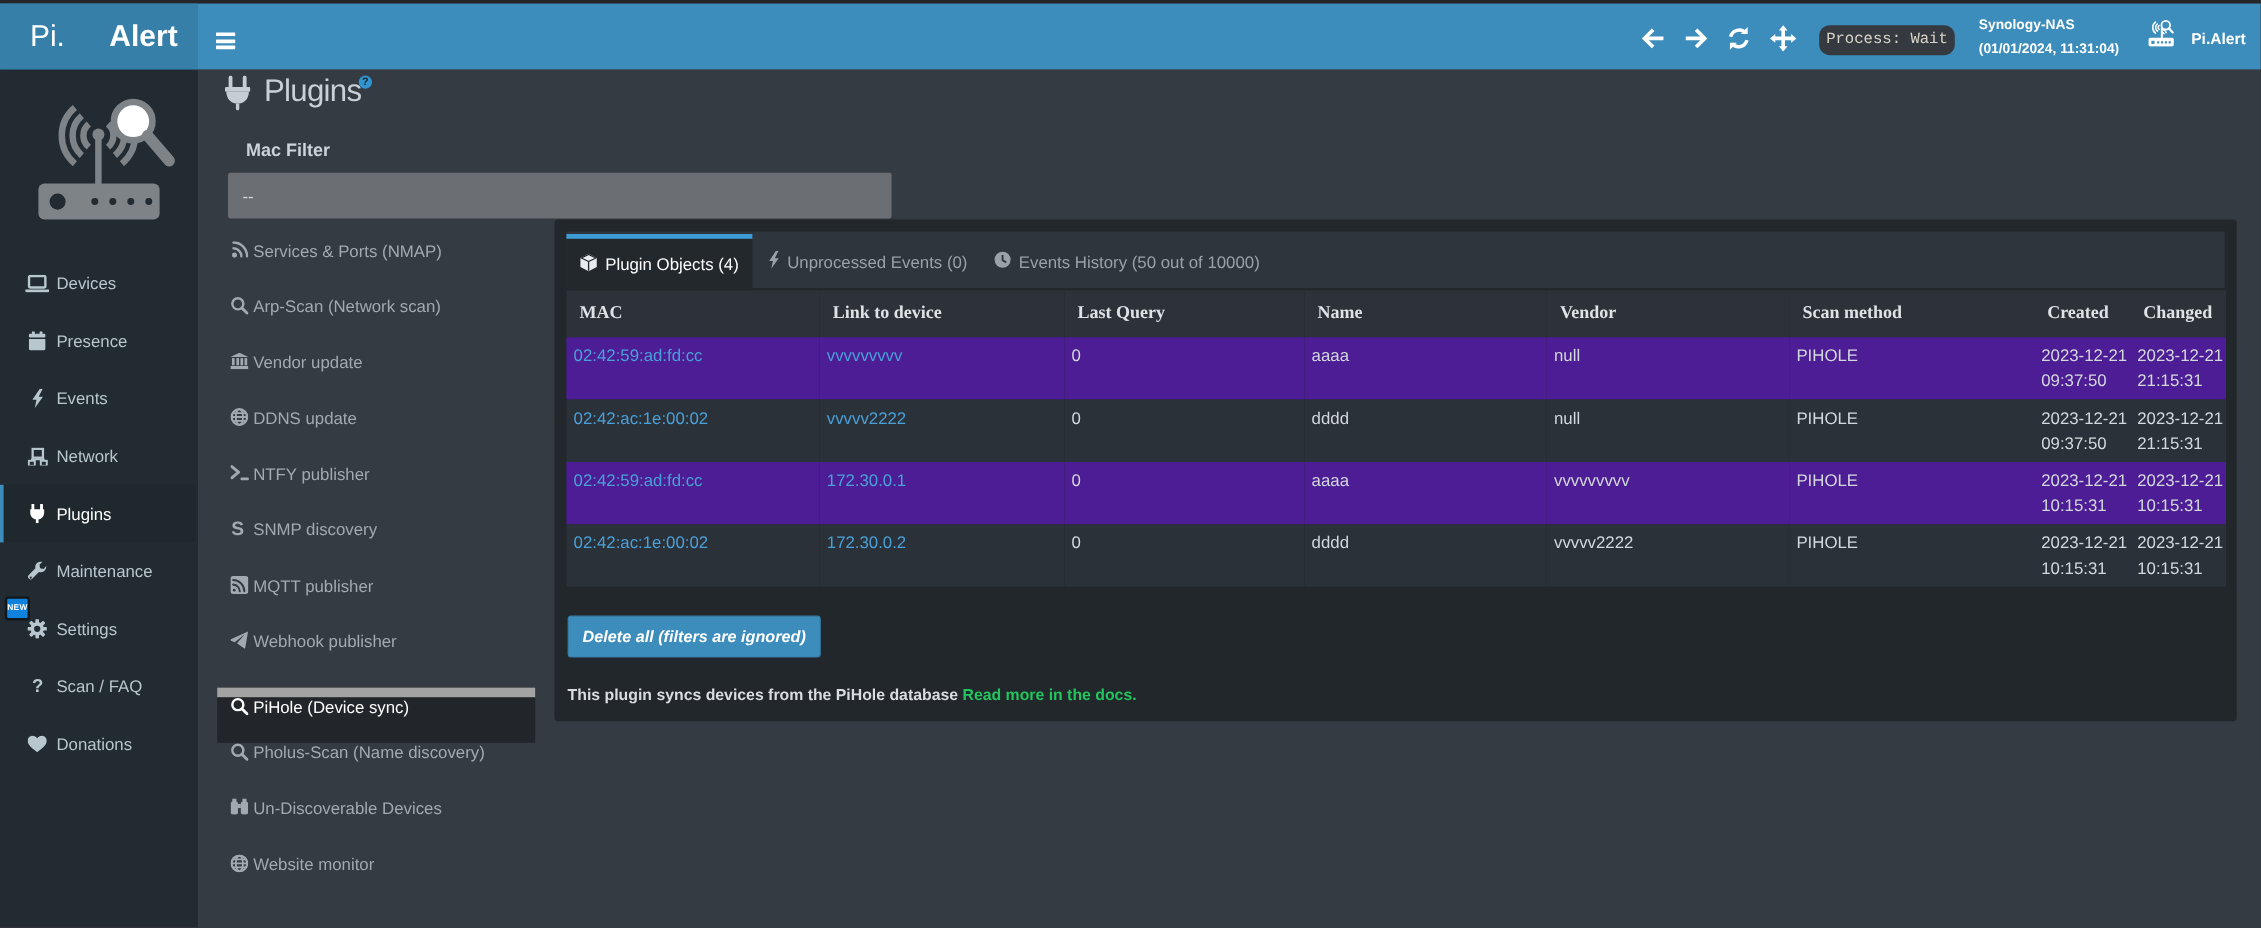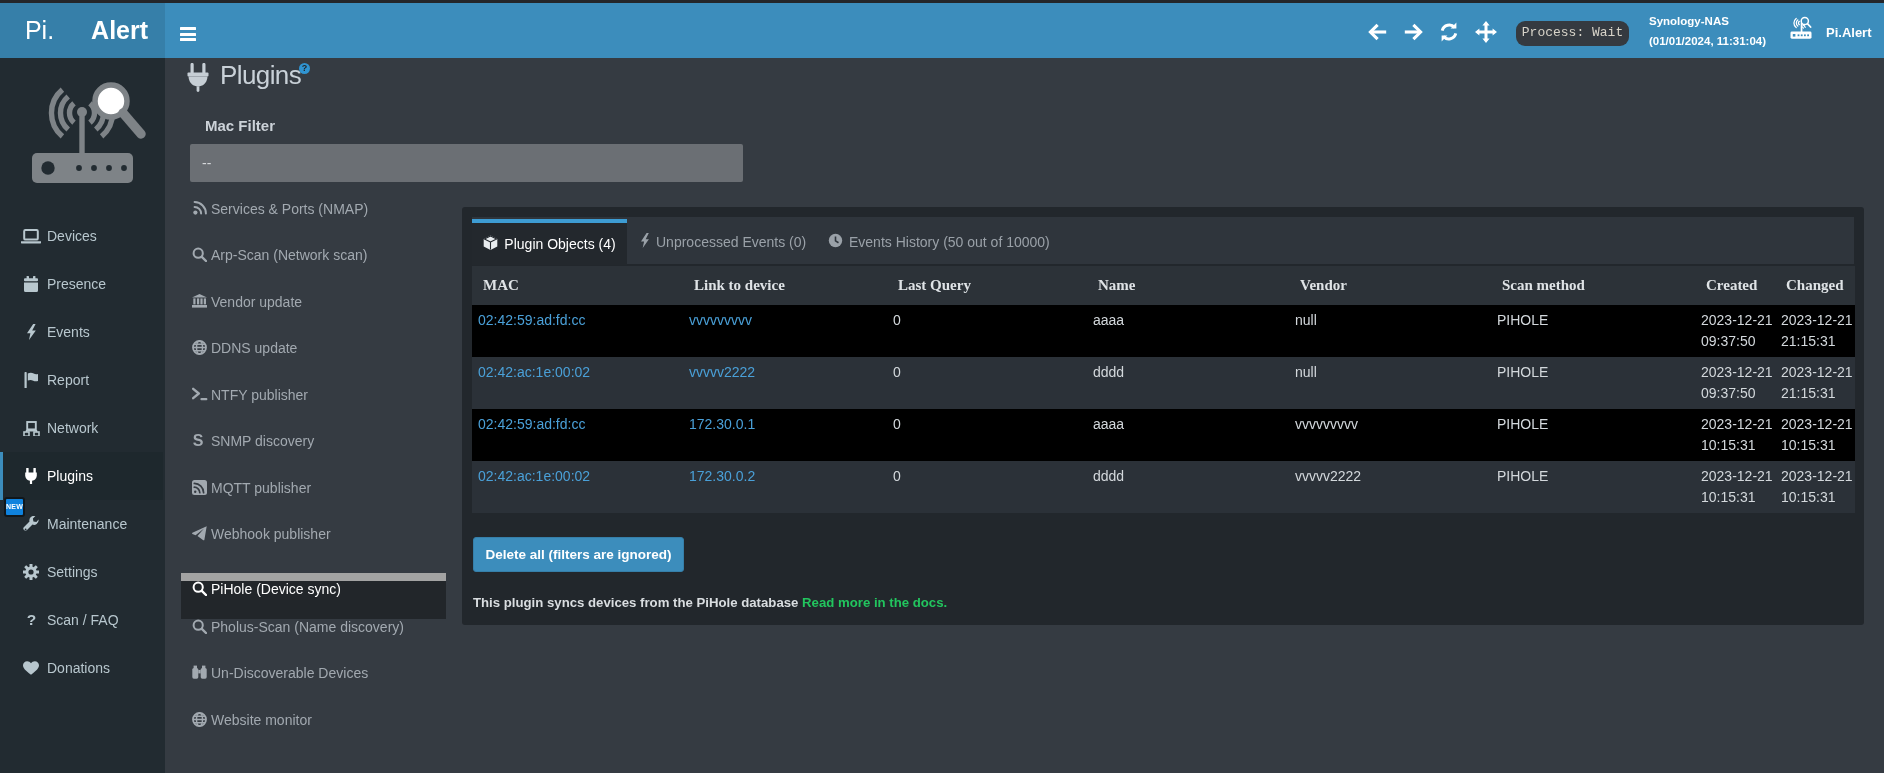--- a/index.html
+++ b/index.html
@@ -41,36 +41,36 @@
 #macfilter-label { position:absolute; left:40px; top:59px; font-size:15px; font-weight:bold; color:#ccd2d8; }
 #macfilter { position:absolute; left:25px; top:86px; width:553px; height:38px; background:#6b6f74; border-radius:2px; color:#d4d7da; font-size:14px; line-height:38px; padding-left:12px; }
 
 
 #submenu { position:absolute; left:16px; top:143px; width:265px; }
 .smitem { height:46.45px; display:flex; align-items:flex-start; color:#a2a9b0; font-size:14px; }
 .smitem .smic { width:19px; margin-left:11px; display:flex; align-items:center; }
 .smitem.active { background:#22262a; border-top:8px solid #a3a3a3; color:#fff; }
 
 
-#panel { position:absolute; left:297px; top:149px; width:1402px; height:418px; background:#22272c; border-radius:3px; }
+#panel { position:absolute; left:297px; top:125px; width:1402px; height:418px; background:#22272c; border-radius:3px; }
 #tabstrip { position:absolute; left:10px; top:10px; width:1382px; height:47px; background:#2f353c; }
 #tab-active { position:absolute; left:10px; top:12px; width:155px; height:46px; background:#23282d; border-top:4px solid #3d9cd3; color:#fff; font-size:14px; display:flex; align-items:center; justify-content:center; gap:6px; }
 .tab-inactive { position:absolute; top:12px; height:46px; display:flex; align-items:center; gap:6px; color:#9aa1a8; font-size:14px; }
 #tab2 { left:178px; }
 #tab3 { left:366px; }
 
 
 #ptable { position:absolute; left:10px; top:59px; width:1383px; border-collapse:collapse; table-layout:fixed; }
 #ptable th { background:#2c3238; color:#dfe3e6; font-size:15px; font-weight:bold; text-align:left; height:39px; padding:0 0 0 11px; vertical-align:middle;font-family:Liberation Serif, serif; }
 #ptable td { font-size:14px; color:#d3d8dc; height:52px; padding:5px 0 0 6px; vertical-align:top; line-height:21px; white-space:nowrap; overflow:visible; }
-#ptable tr.odd td { background:#000000; }
+#ptable tr.odd td { background:#4c1d95; }
 #ptable tr.even td { background:#2b3138; }
 #ptable a { color:#4aa0d8; text-decoration:none; }
 
-#delbtn { position:absolute; left:11px; top:330px; width:211px; height:35px; background:#3c8dbc; border:1px solid #367fa9; border-radius:3px; color:#fff; font-size:13.5px; font-weight:bold; text-align:center; line-height:33px; }
+#delbtn { position:absolute; left:11px; top:330px; width:211px; height:35px; background:#3c8dbc; border:1px solid #367fa9; border-radius:3px; color:#fff; font-size:13.5px; font-weight:bold; text-align:center; line-height:33px;font-style:italic; }
 #caption { position:absolute; left:11px; top:388px; font-size:13.2px; font-weight:bold; color:#d9dde0; }
 #caption a { color:#22c55e; text-decoration:none; }
 </style>
 </head>
 <body>
 <div id="topstrip"></div>
 <div id="header">
     <div style="position:absolute;left:0;top:0;width:1px;height:55px;background:rgba(20,25,30,0.55);"></div>
   <div id="logo">Pi.<b>Alert</b></div>
   <div id="burger">
@@ -153,29 +153,20 @@
         </span>
         <span>Presence</span>
       </div>
 <div class="mitem">
         <span class="mic">
           <svg width="11" height="16" viewBox="0 0 11 16">
             <path d="M7.2 0 1 9.2h3.4L3 16l6.8-9.4H6.2L9.6 0z" fill="currentColor"></path>
           </svg>
         </span>
         <span>Events</span>
-      </div>
-<div class="mitem">
-        <span class="mic">
-          <svg width="15" height="16" viewBox="0 0 15 16">
-            <path d="M1.6 1v14.5" stroke="currentColor" stroke-width="2.2" stroke-linecap="round"></path>
-            <path d="M3.8 1.6c2.1-1 4-1 5.9 0 1.5 0.75 2.9 0.85 4.3 0.3v7c-1.6 0.7-3.2 0.6-4.8-0.2-1.7-0.85-3.5-0.95-5.4-0.15z" fill="currentColor"></path>
-          </svg>
-        </span>
-        <span>Report</span>
       </div>
 <div class="mitem">
         <span class="mic">
           <svg width="17" height="15" viewBox="0 0 17 15">
             <rect x="4.2" y="1" width="8.6" height="7.4" fill="none" stroke="currentColor" stroke-width="1.9"></rect>
             <rect x="1" y="11" width="5" height="4.2" fill="none" stroke="currentColor" stroke-width="1.6"></rect>
             <rect x="11" y="11" width="5" height="4.2" fill="none" stroke="currentColor" stroke-width="1.6"></rect>
             <path d="M8.5 8.4v1.4M3.5 11V9.8h10V11" stroke="currentColor" stroke-width="1.4" fill="none"></path>
           </svg>
         </span>

